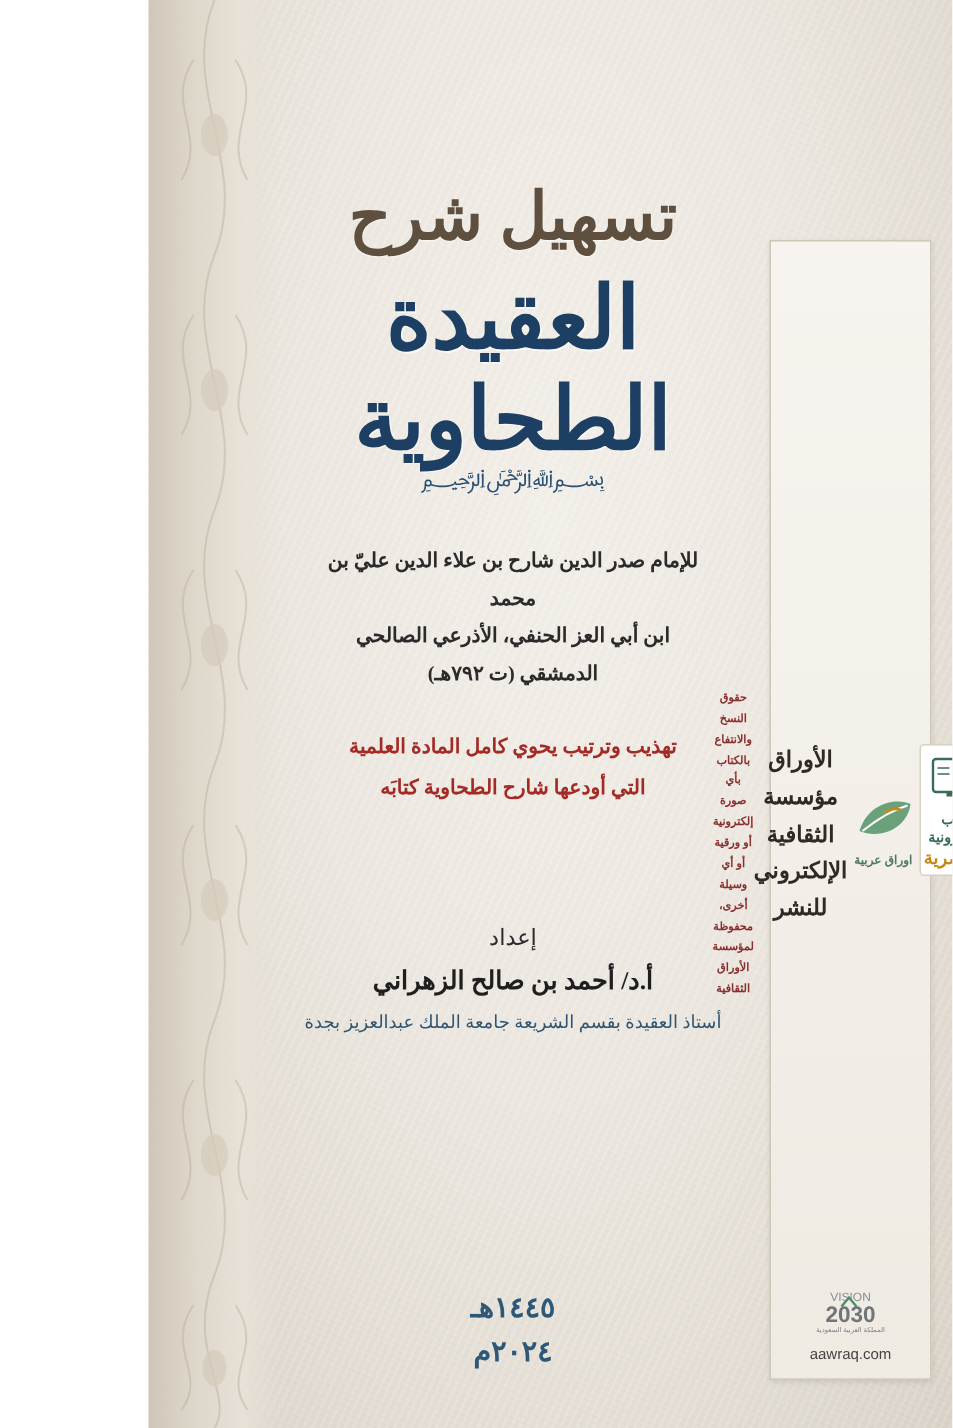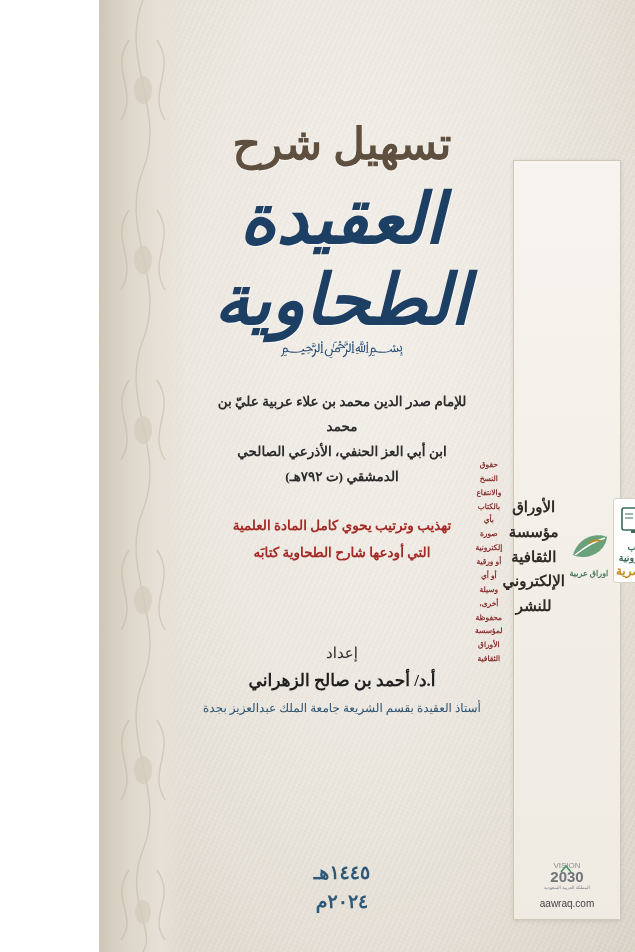--- a/index.html
+++ b/index.html
@@ -170,26 +170,25 @@
     font-size: 44px;
     color: #5e4f3e;
     font-weight: bold;
     letter-spacing: 1px;
     text-shadow: 0 1px 1px rgba(255,255,255,0.7);
   }
 
   .title-main {
     margin-top: 10px;
     font-family: "Liberation Serif", serif;
-    font-size: 70px;
+    font-size: 58px;
     font-weight: bold;
     color: #1d3f63;
     line-height: 1.15;
     text-shadow: 1px 1px 0 rgba(255,255,255,0.65);
-    font-style: italic;
   }
   .title-sub-ornament {
     font-family: "Liberation Serif", serif;
     font-size: 16px;
     color: #2b4f72;
     margin-top: -6px;
   }
 
   .attribution {
     margin-top: 28px;
@@ -279,21 +278,21 @@
   </div>
 
   <div id="main">
 
     <div class="title-small">تسهيل شرح</div>
 
     <div class="title-main">العقيدة الطحاوية</div>
     <div class="title-sub-ornament">﷽</div>
 
     <div class="attribution">
-      <div>للإمام صدر الدين محمد بن علاء عربية عليّ بن محمد</div>
+      <div>للإمام صدر الدين شارح بن علاء الدين عليّ بن محمد</div>
       <div>ابن أبي العز الحنفي، الأذرعي الصالحي الدمشقي (ت ٧٩٢هـ)</div>
     </div>
 
     <div class="redline">
       <div>تهذيب وترتيب يحوي كامل المادة العلمية</div>
       <div>التي أودعها شارح الطحاوية كتابَه</div>
     </div>
 
     <div class="prep-label">إعداد</div>
     <div class="author">أ.د/ أحمد بن صالح الزهراني</div>

